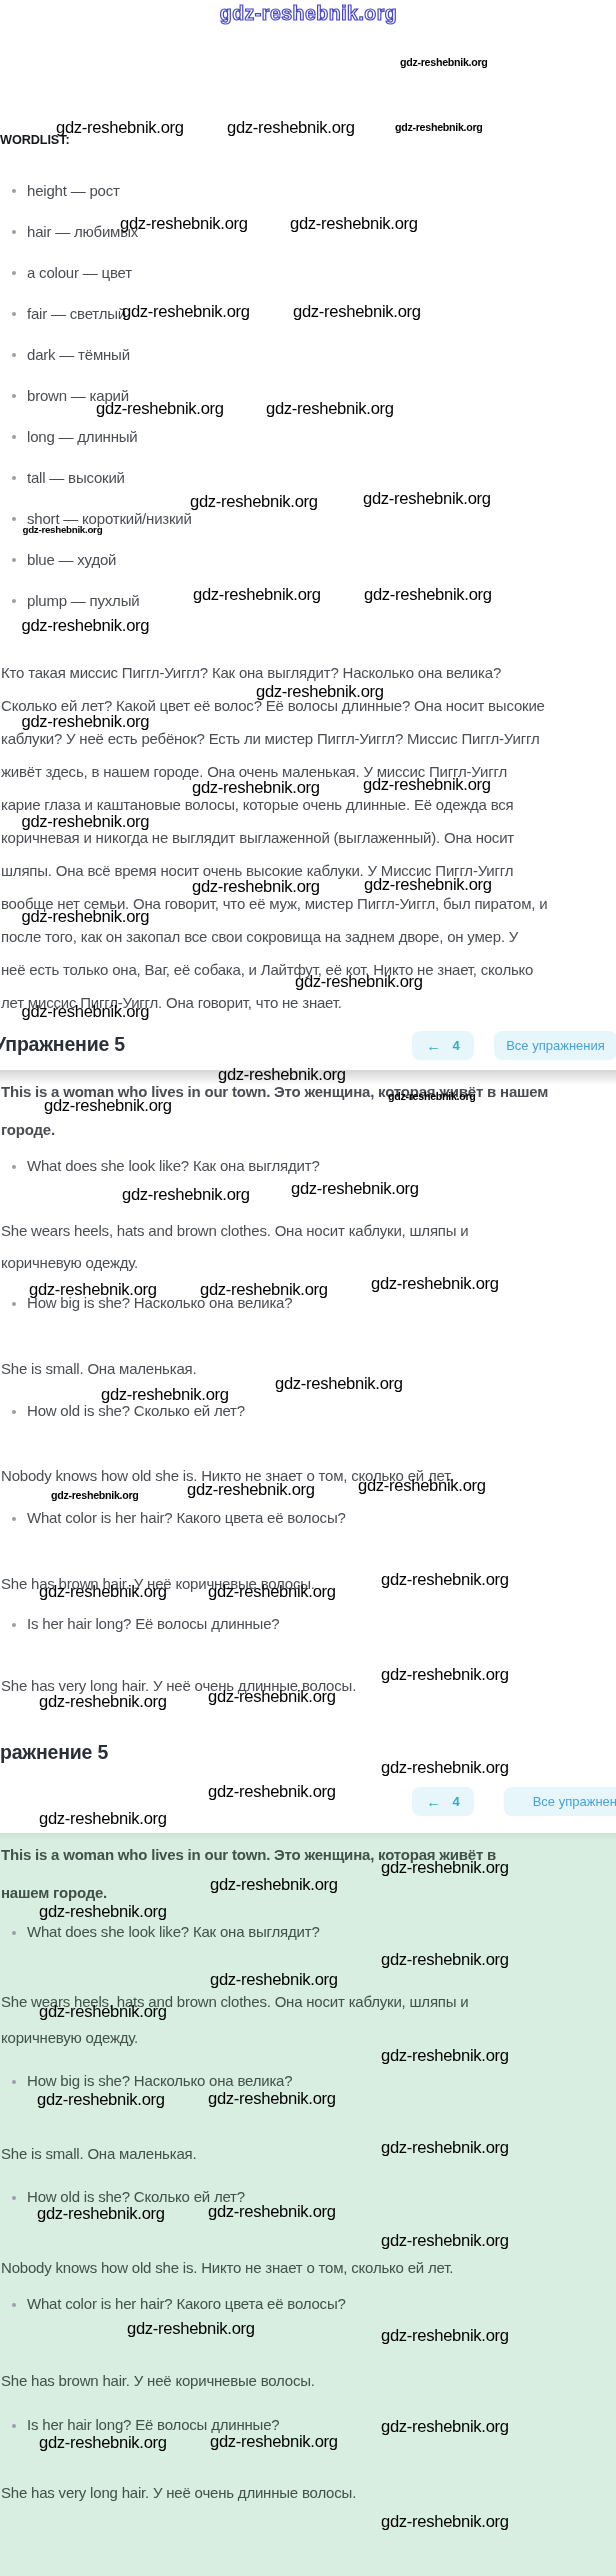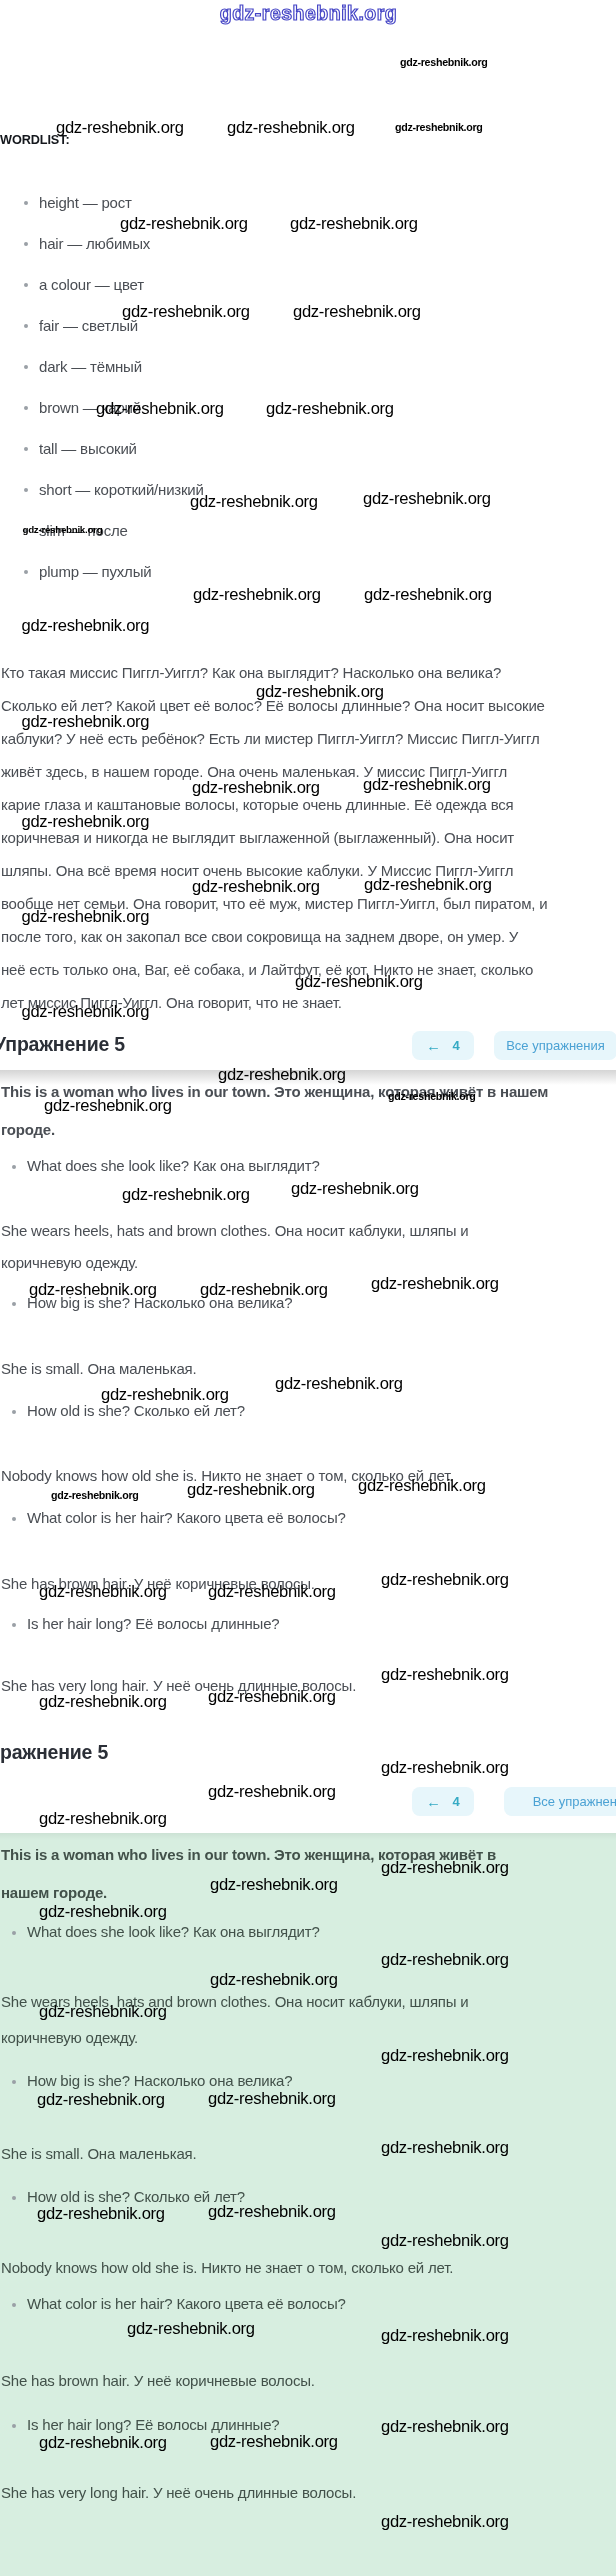--- a/index.html
+++ b/index.html
@@ -11,21 +11,21 @@
   .txt { font-size:15px; letter-spacing:-0.2px; white-space:pre-line; }
   .intro { line-height:35px; }
   .para { line-height:33px; }
   .qa-intro { line-height:38px;font-weight:bold; }
   .ans { line-height:32px; }
   .ans-g { line-height:36px; }
   .q { padding-left:27px; white-space:pre;text-align:right; }
   .q::before { content:""; position:absolute; left:11.7px; top:7.8px; width:3.9px; height:3.9px;
     border-radius:50%; background:#9aa0a6; }
   .wordlist-title { font-weight:700; font-size:12.7px; color:#15181d; letter-spacing:-0.1px; }
-  ul.wordlist { list-style:none; margin:12px; padding:0; }
+  ul.wordlist { list-style:none; margin:0; padding:0; }
   ul.wordlist li { position:relative; padding-left:27px; height:41px; line-height:20.5px;
     font-size:15px; letter-spacing:-0.2px; }
   ul.wordlist li::before { content:""; position:absolute; left:11.7px; top:7.8px; width:3.9px; height:3.9px;
     border-radius:50%; background:#9aa0a6; }
   .ex-title { margin:0; font-size:19.5px; font-weight:700; color:#2b2f37; letter-spacing:-0.2px; white-space:pre; }
   .btn { position:absolute; height:29px; border-radius:7.8px; background:#e7f6fb;
     display:flex; align-items:center; justify-content:center; font-size:13px; cursor:pointer; }
   .btn-back { color:#35aac4; width:62px; gap:11.7px; font-weight:700; }
   .btn-back .arrow { font-weight:400; font-size:14.6px; }
   .btn-all { color:#4ba2d4; font-weight:400; }
@@ -53,23 +53,24 @@
 
 
   <div class="abs wordlist-title" style="top:133px;left:0;">WORDLIST:</div>
   <ul class="abs wordlist" style="top:181px;left:0;">
     <li>height — рост</li>
     <li>hair — любимых</li>
     <li>a colour — цвет</li>
     <li>fair — светлый</li>
     <li>dark — тёмный</li>
     <li>brown — карий</li>
+    <li>long — длинный</li>
     <li>tall — высокий</li>
     <li>short — короткий/низкий</li>
-    <li>slim — после</li>
+    <li>blue — худой</li>
     <li>plump — пухлый</li>
   </ul>
 
   <div class="abs txt para" style="top:656px;left:1px;">Кто такая миссис Пиггл-Уиггл? Как она выглядит? Насколько она велика?
 Сколько ей лет? Какой цвет её волос? Её волосы длинные? Она носит высокие
 каблуки? У неё есть ребёнок? Есть ли мистер Пиггл-Уиггл? Миссис Пиггл-Уиггл
 живёт здесь, в нашем городе. Она очень маленькая. У миссис Пиггл-Уиггл
 карие глаза и каштановые волосы, которые очень длинные. Её одежда вся
 коричневая и никогда не выглядит выглаженной (выглаженный). Она носит
 шляпы. Она всё время носит очень высокие каблуки. У Миссис Пиггл-Уиггл

